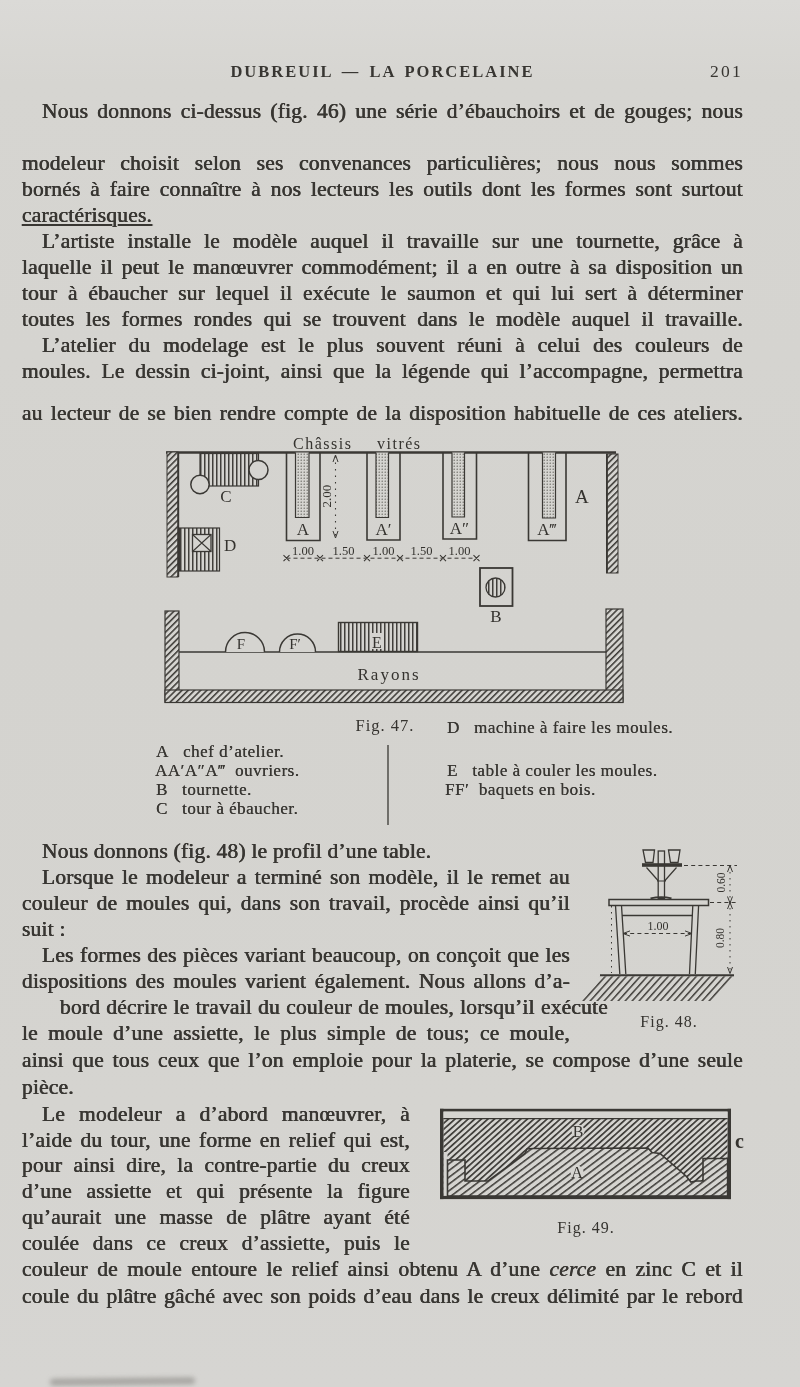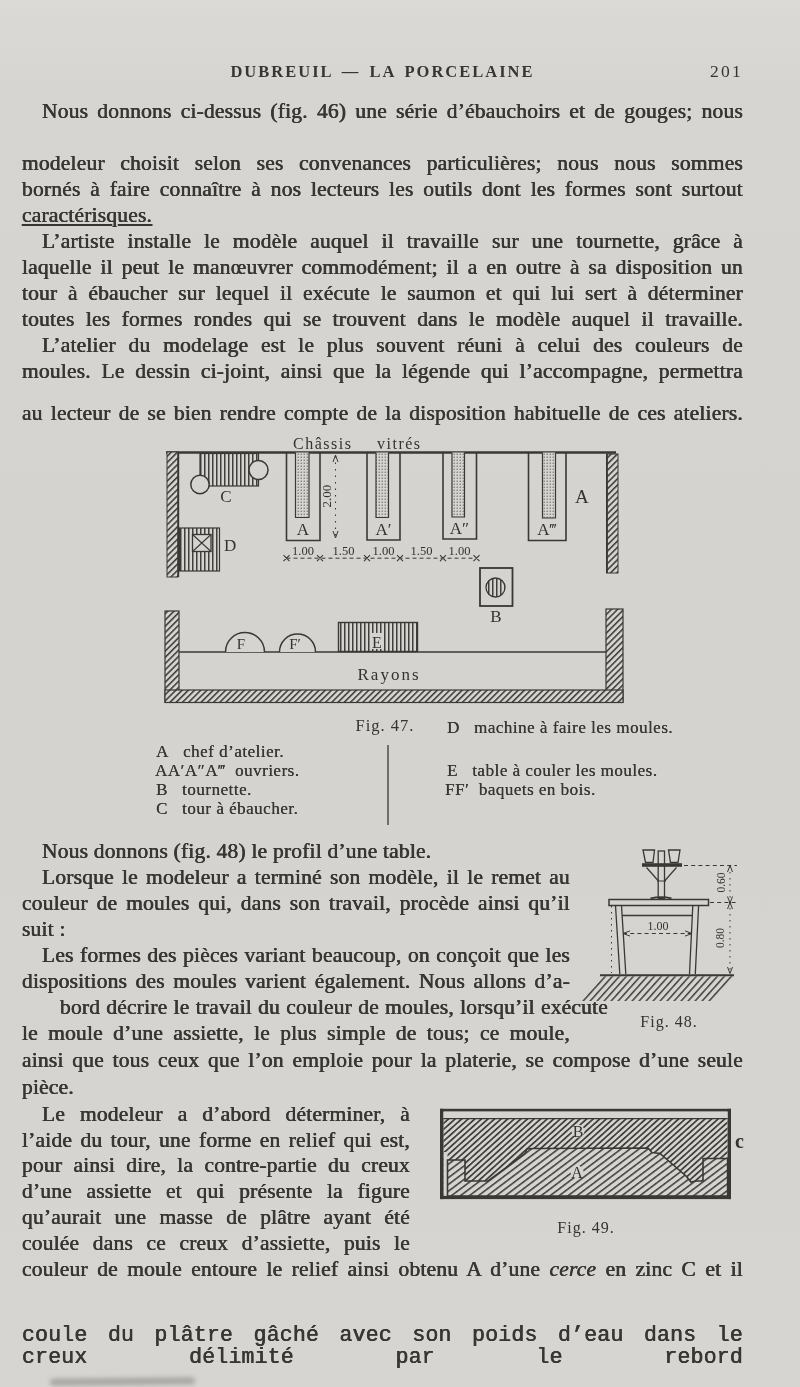--- a/index.html
+++ b/index.html
@@ -52,28 +52,28 @@
   <div class="ln ind nw" style="top:866px;">Lorsque le modeleur a terminé son modèle, il le remet au</div>
   <div class="ln nw" style="top:892px;">couleur de moules qui, dans son travail, procède ainsi qu’il</div>
   <div class="ln nat" style="top:918px;">suit :</div>
   <div class="ln ind nw" style="top:944px;">Les formes des pièces variant beaucoup, on conçoit que les</div>
   <div class="ln nw" style="top:970px;">dispositions des moules varient également. Nous allons d’a-</div>
   <div class="ln nw" style="top:996px;margin-left:38px;">bord décrire le travail du couleur de moules, lorsqu’il exécute</div>
   <div class="ln nw" style="top:1022px;">le moule d’une assiette, le plus simple de tous; ce moule,</div>
   <div class="ln" style="top:1049px;">ainsi que tous ceux que l’on emploie pour la platerie, se compose d’une seule</div>
   <div class="ln nat" style="top:1076px;">pièce.</div>
 
-  <div class="ln ind nw2" style="top:1103px;">Le modeleur a d’abord déterminer, à</div>
+  <div class="ln ind nw2" style="top:1103px;">Le modeleur a d’abord manœuvrer, à</div>
   <div class="ln nw2" style="top:1129px;">l’aide du tour, une forme en relief qui est,</div>
   <div class="ln nw2" style="top:1154px;">pour ainsi dire, la contre-partie du creux</div>
   <div class="ln nw2" style="top:1180px;">d’une assiette et qui présente la figure</div>
   <div class="ln nw2" style="top:1206px;">qu’aurait une masse de plâtre ayant été</div>
   <div class="ln nw2" style="top:1232px;">coulée dans ce creux d’assiette, puis le</div>
   <div class="ln" style="top:1258px;">couleur de moule entoure le relief ainsi obtenu A d’une <i>cerce</i> en zinc C et il</div>
-  <div class="ln" style="top:1324px;font-family:Liberation Mono, monospace;">coule du plâtre gâché avec son poids d’eau dans le creux délimité par le rebord</div>
+  <div class="ln" style="top:1285px;">coule du plâtre gâché avec son poids d’eau dans le creux délimité par le rebord</div>
 
   <svg id="figs" width="800" height="1387" viewBox="0 0 800 1387" style="position:absolute;left:0;top:0;">
     <defs>
       <pattern id="hV" width="4" height="4" patternUnits="userSpaceOnUse">
         <rect width="4" height="4" fill="#d5d4d0"></rect>
         <rect x="0" width="1.5" height="4" fill="#413f3b"></rect>
       </pattern>
       <pattern id="hSL" width="4.4" height="4.4" patternUnits="userSpaceOnUse" patternTransform="rotate(-45)">
         <rect width="4.4" height="4.4" fill="#d5d4d0"></rect>
         <rect width="4.4" height="1.55" fill="#3e3c38"></rect>

